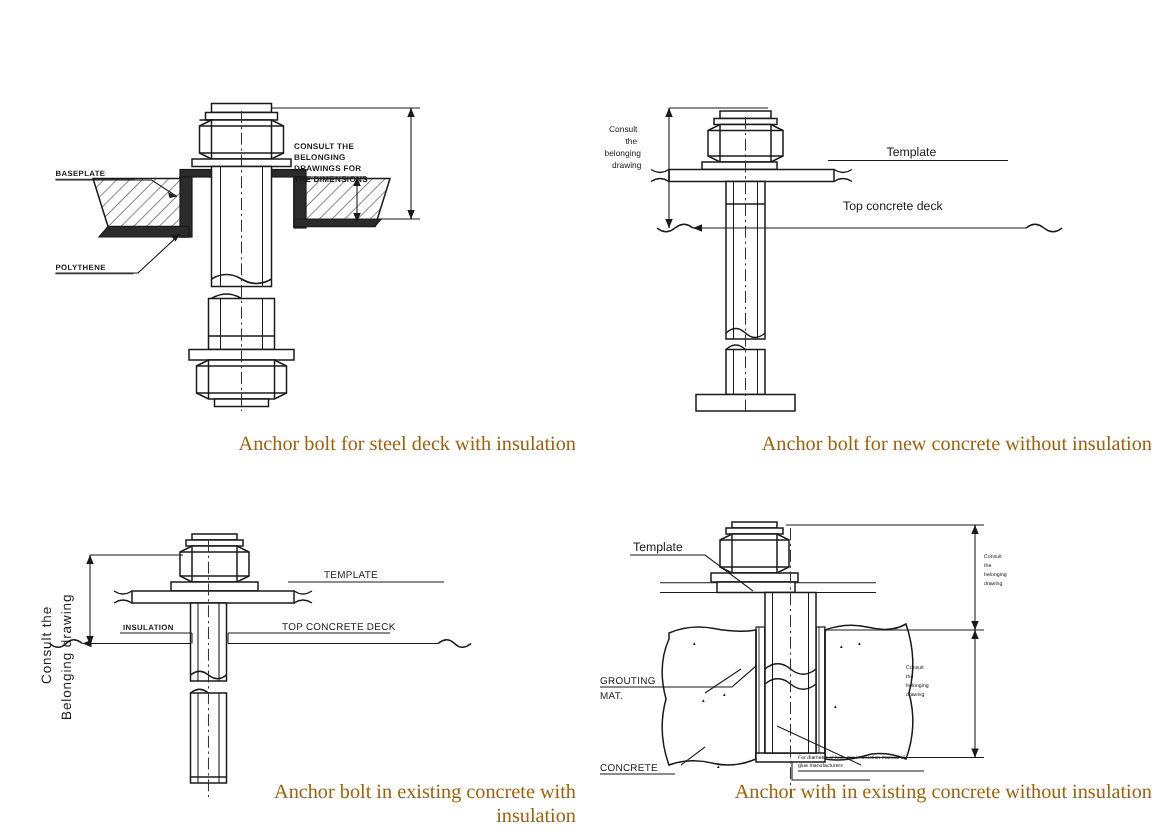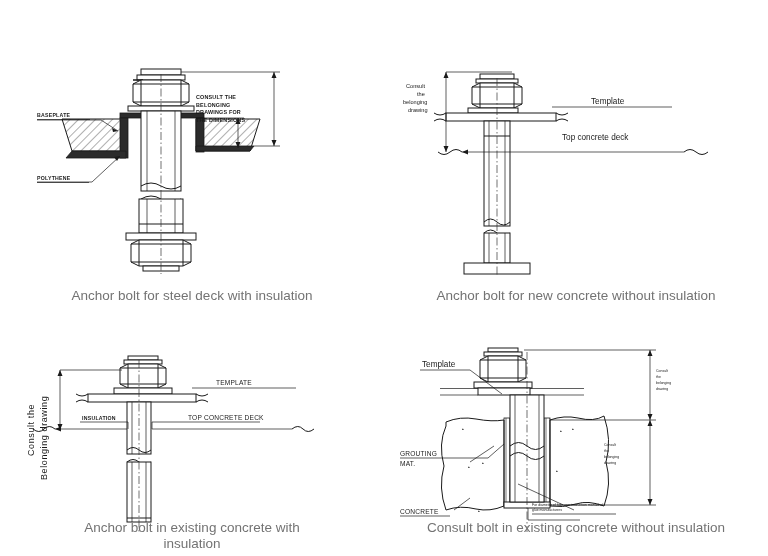--- a/index.html
+++ b/index.html
@@ -14,24 +14,24 @@
 
   .panel{position:absolute;margin-top:36px;}
   #panel-1{left:0;   top:0;   width:384px;height:278px;}
   #panel-2{left:384px;top:0;   width:384px;height:278px;}
   #panel-3{left:0;   top:278px;width:384px;height:278px;}
   #panel-4{left:384px;top:278px;width:384px;height:278px;}
 
   .fig{position:absolute;left:0;top:0;width:384px;height:240px;}
   .caption{
     position:absolute;left:0;width:384px;
-    font-family:Liberation Sans, sans-serif;
+    font-family:Liberation Serif, serif;
     font-size:13.5px;
-    color:#737373;
-    text-align:center;
+    color:#a16207;
+    text-align:right;
     line-height:1.18;
   }
   #cap-1{top:252px;}
   #cap-2{top:252px;}
   #cap-3{top:206px;}
   #cap-4{top:206px;}
 
   svg{display:block;overflow:visible;}
   .ln{fill:none;stroke:#1a1a1a;stroke-width:1;}
   .ln-thin{fill:none;stroke:#1a1a1a;stroke-width:0.7;}
@@ -405,16 +405,16 @@
         <line class="ln-thin" x1="266" y1="86" x2="266" y2="171"></line>
         <polygon points="266,86 263.5,92 268.5,92" fill="#1a1a1a"></polygon>
         <polygon points="266,171 263.5,165 268.5,165" fill="#1a1a1a"></polygon>
         <text class="t-tiny" x="220" y="112">Consult</text>
         <text class="t-tiny" x="220" y="118">the</text>
         <text class="t-tiny" x="220" y="124">belonging</text>
         <text class="t-tiny" x="220" y="130">drawing</text>
       </g>
     </svg>
 
-    <div class="caption" id="cap-4">Consult bolt in existing concrete without insulation</div>
+    <div class="caption" id="cap-4">Anchor with in existing concrete without insulation</div>
   </div>
 
 </div>
 
 </body></html>

